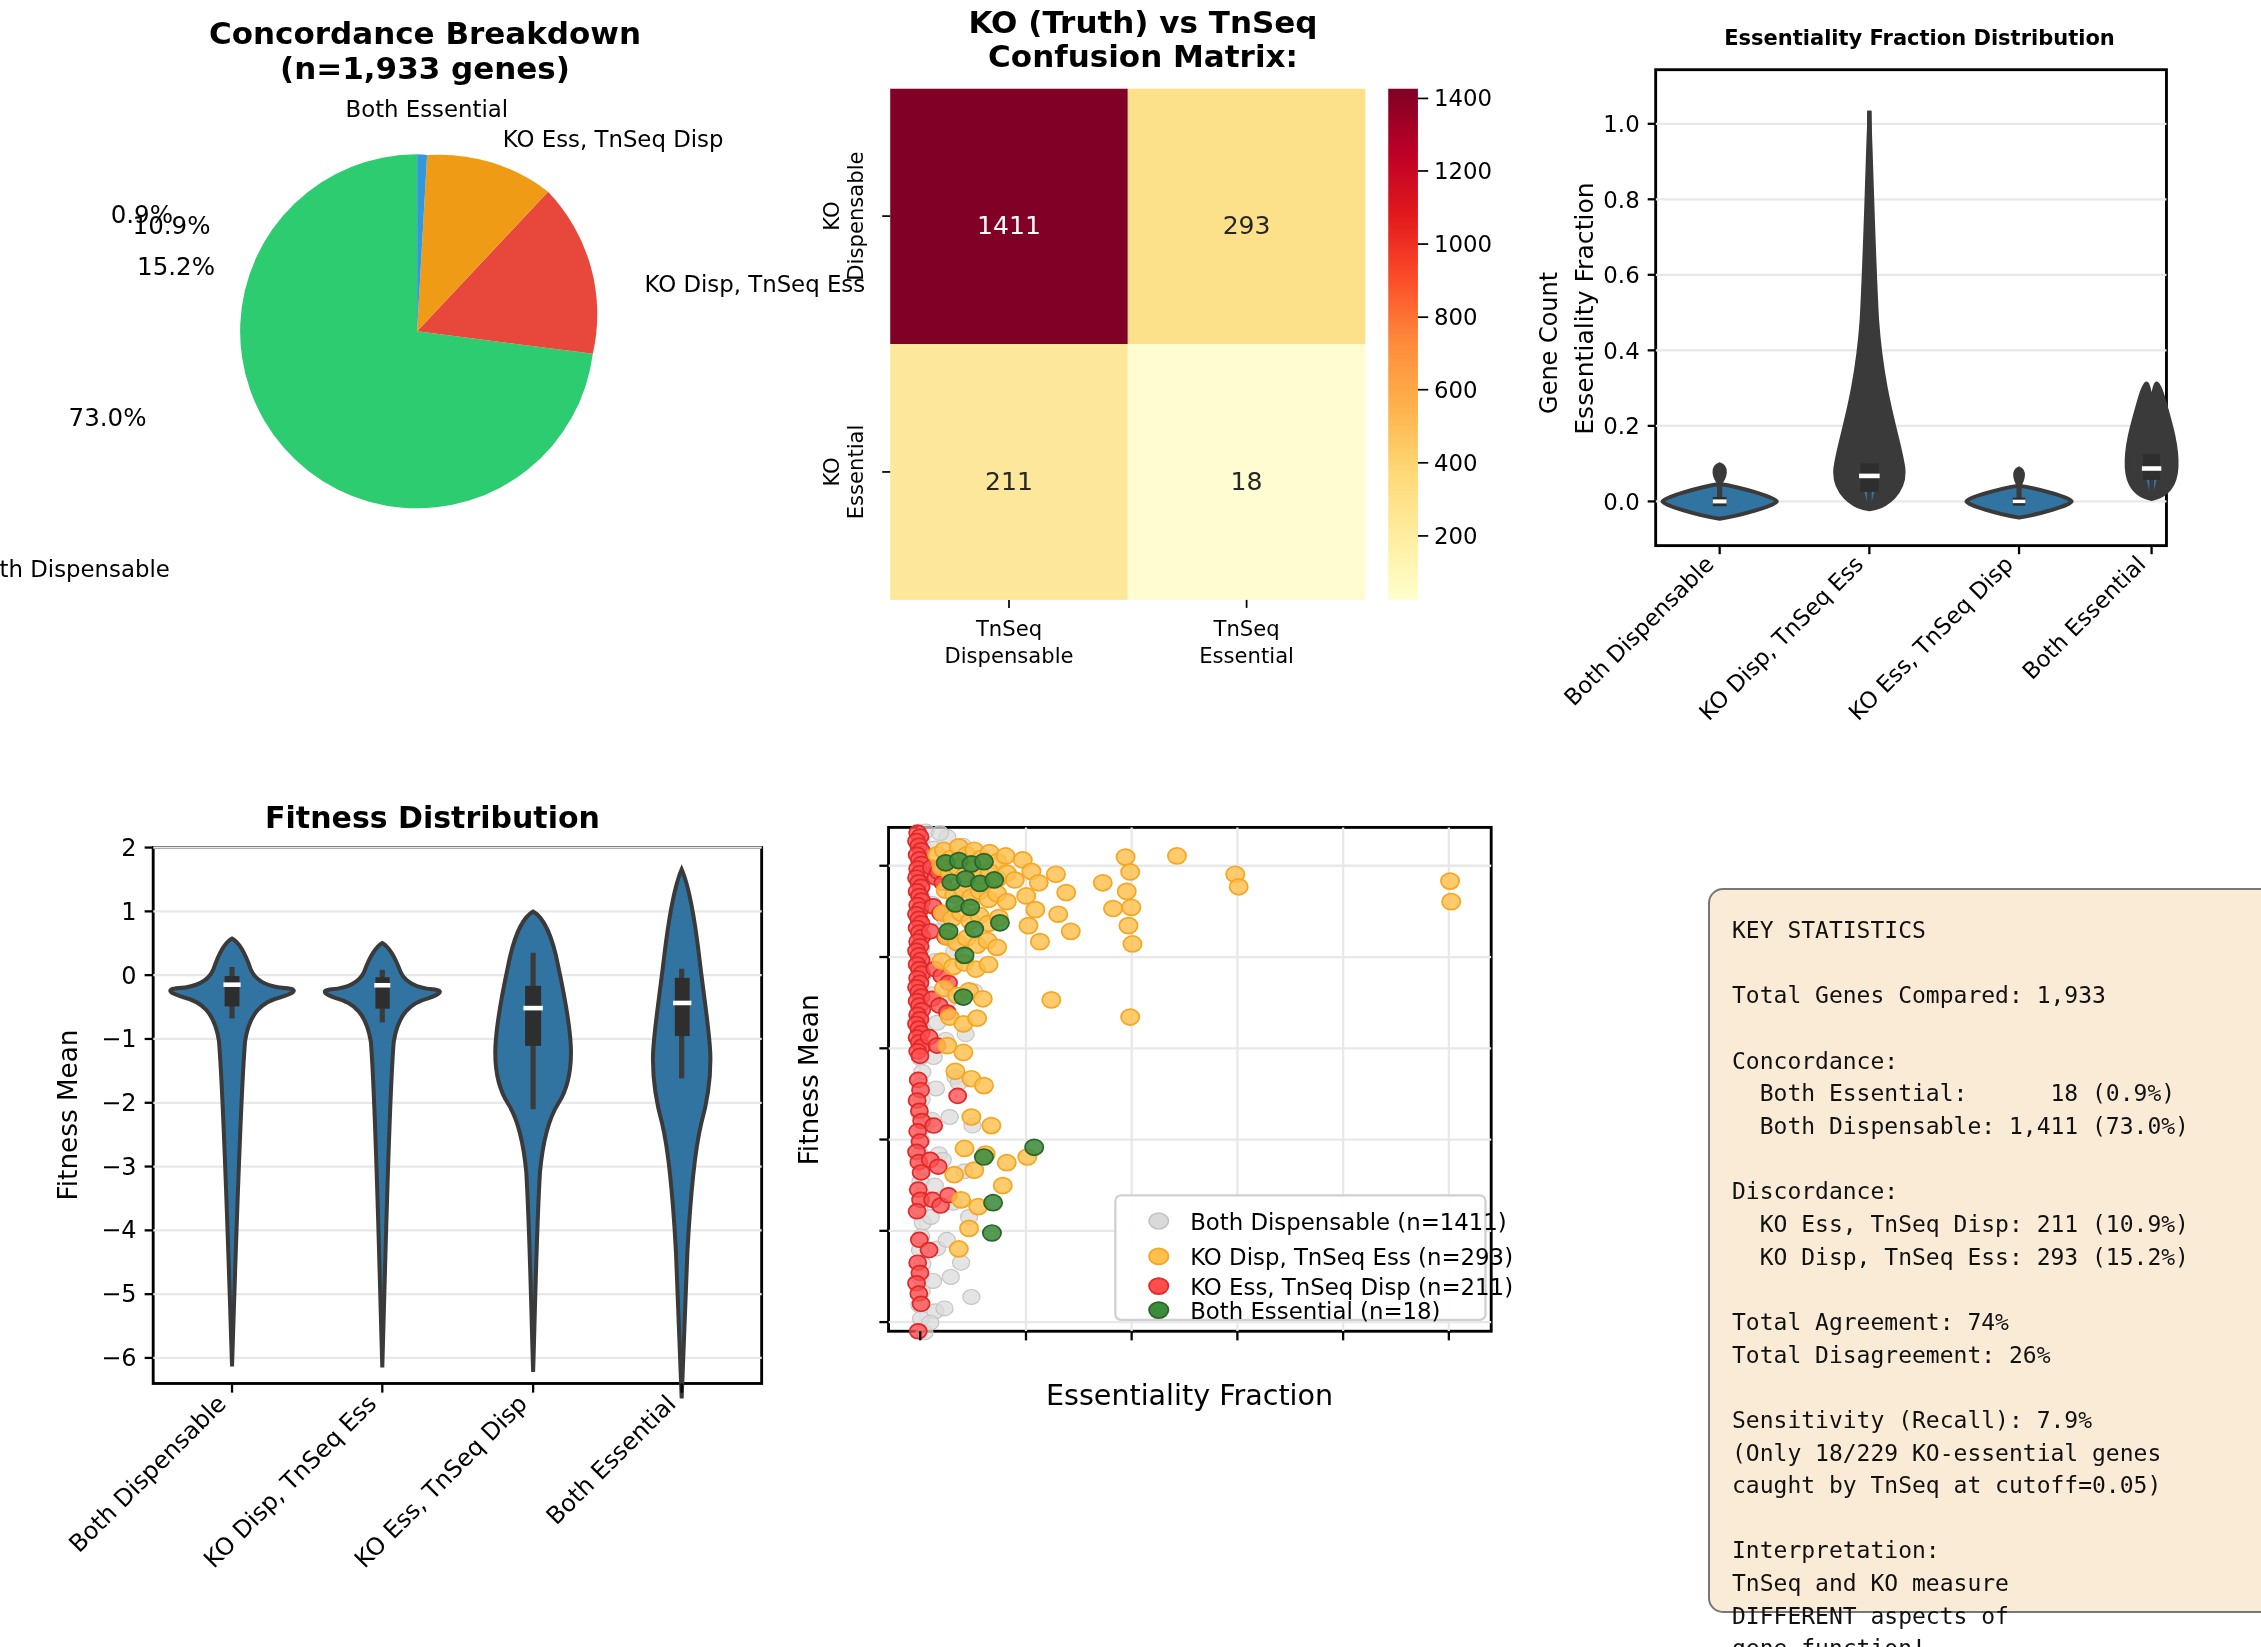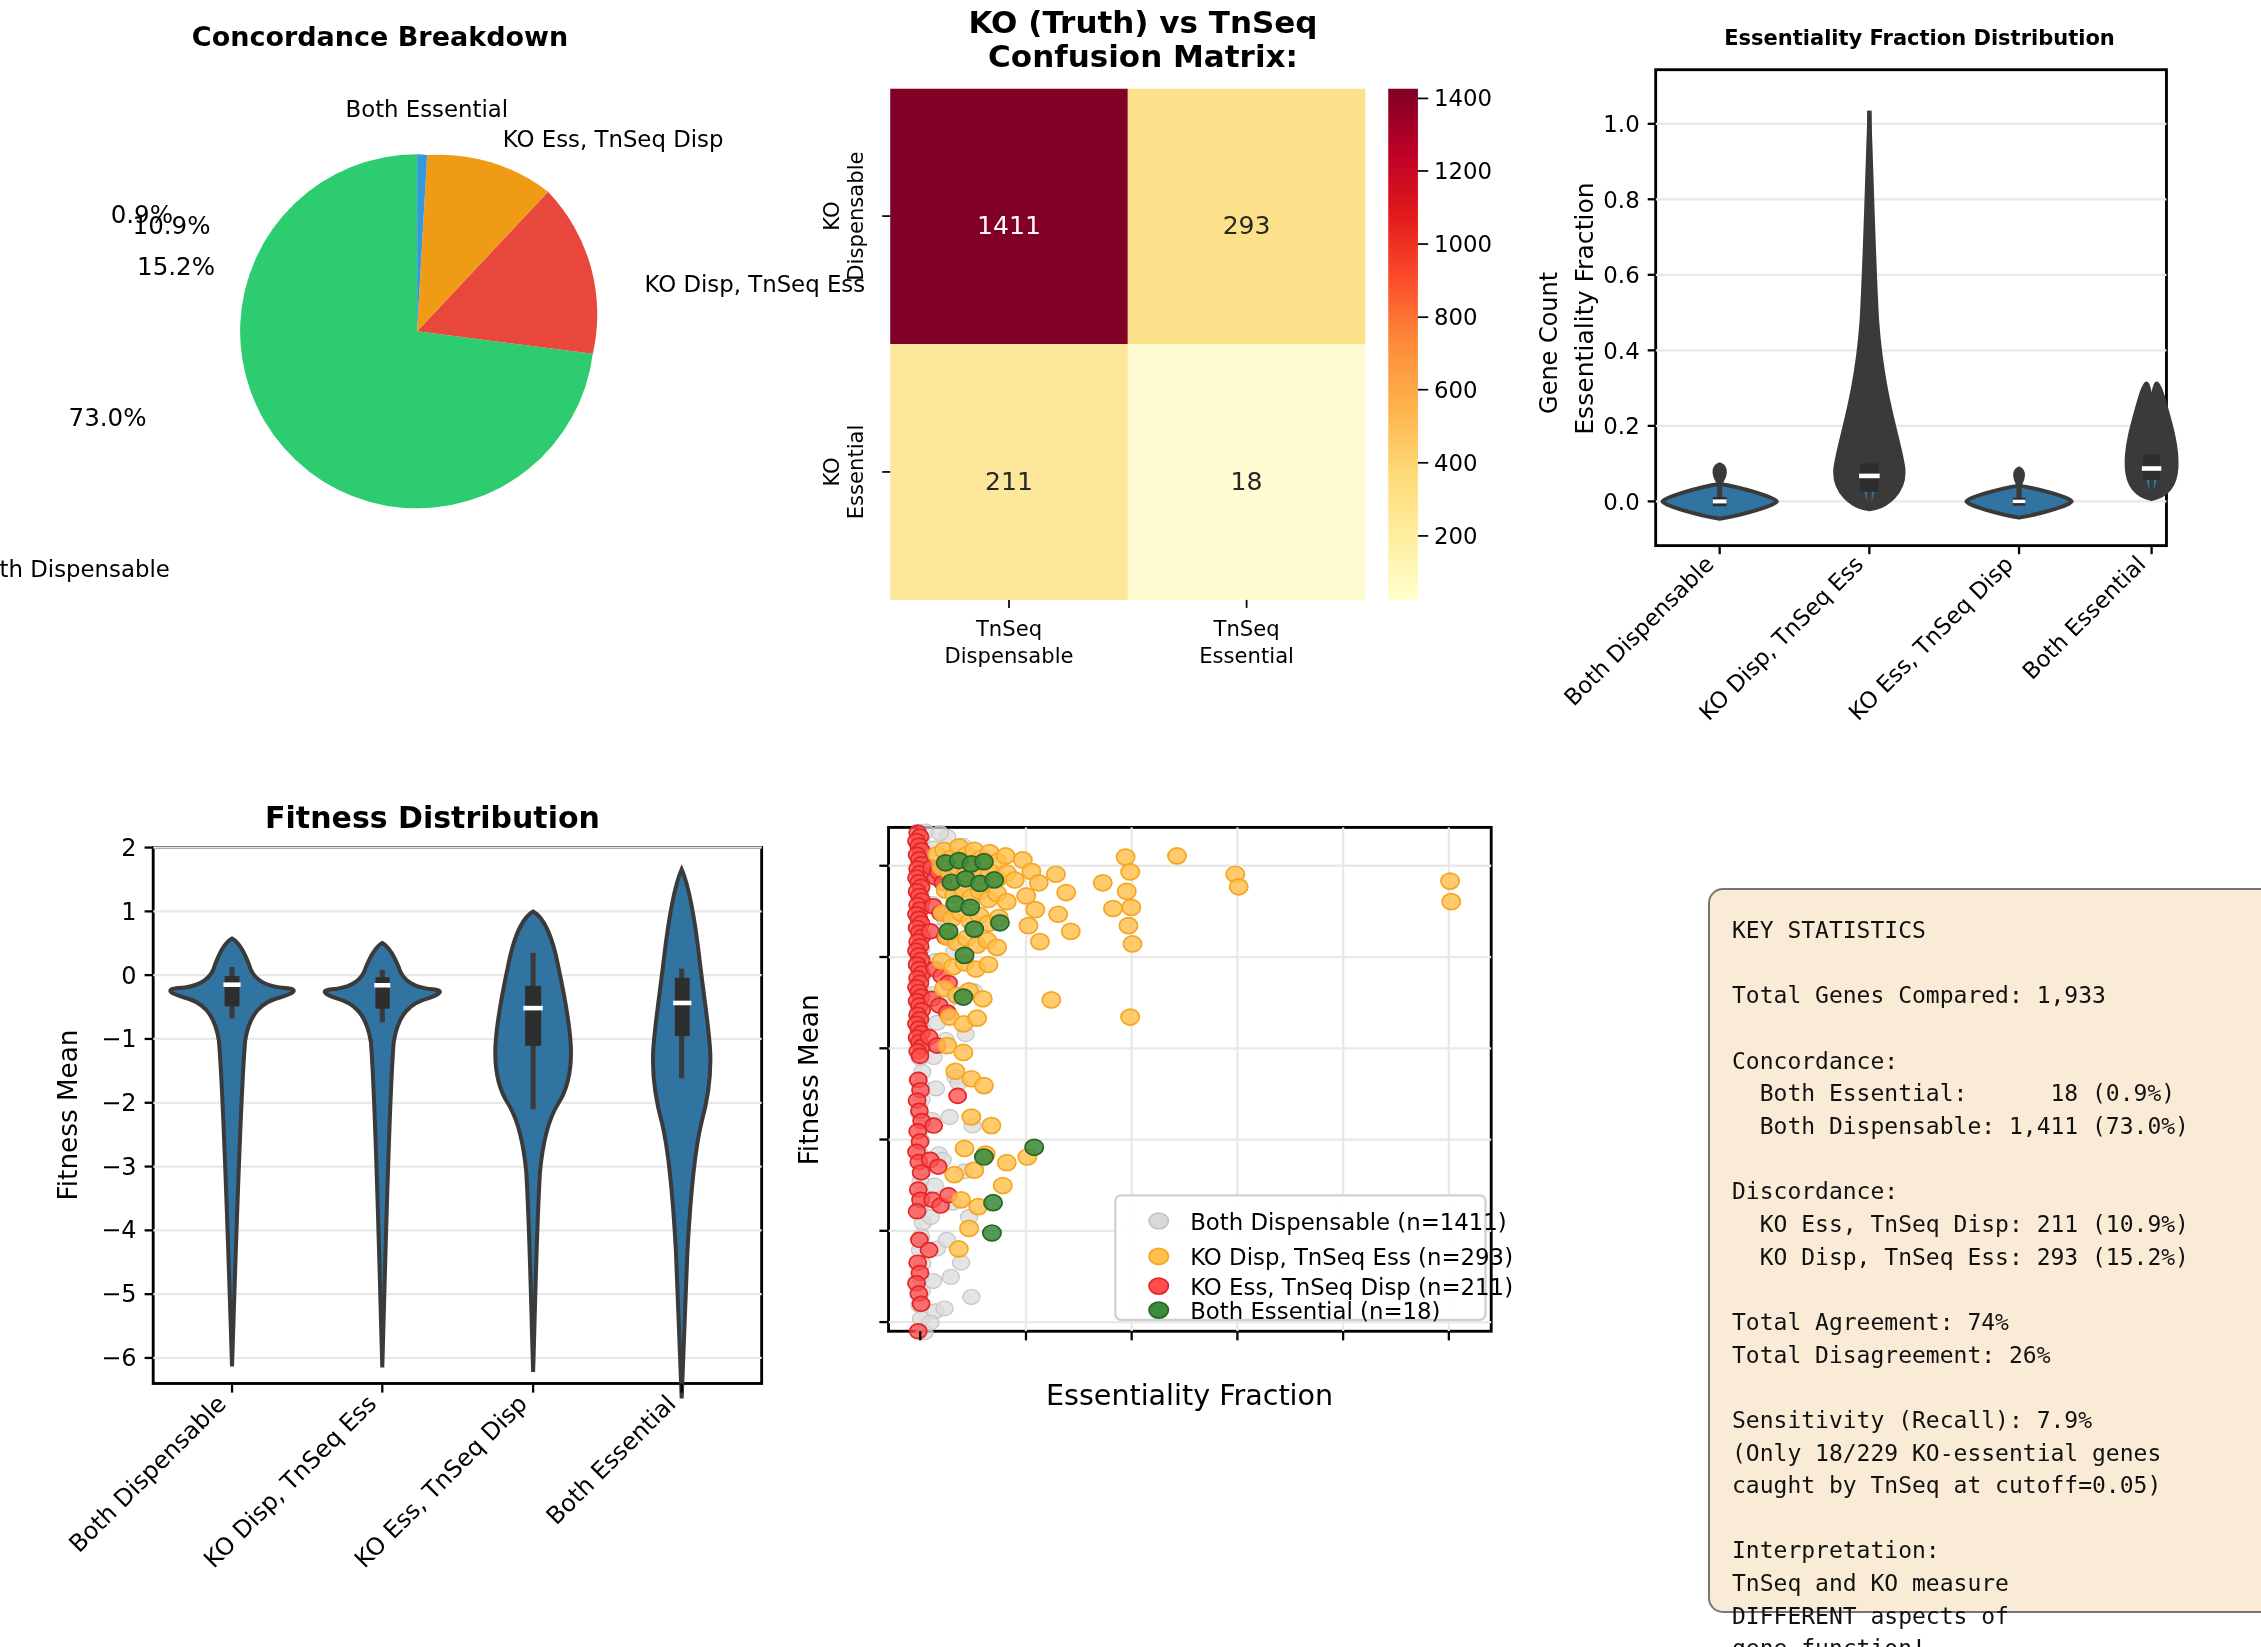--- a/index.html
+++ b/index.html
@@ -14,22 +14,23 @@
     font-family:"DejaVu Sans Mono",monospace;white-space:pre;
     font-size:23px;line-height:1.42;color:#111;
   }
 </style>
 </head>
 <body>
 
 <div class="fig">
 
   <div class="panel" style="left:0px;top:0px;width:760px;height:674px;">
-    <div class="ttl" style="position:absolute;left:0;top:22px;width:760px;font-size:27px;">
+    <div class="ttl" style="position:absolute;left:0;top:16px;width:760px;font-size:31px;padding-left:45px;">
       <div>Concordance Breakdown</div>
+      <div>(n=1,933 genes)</div>
     </div>
     <svg style="position:absolute;left:0;top:0;" width="760" height="674" viewBox="0 0 1330 1180">
 
       <path d="M 730 580 L 730 270 A 310 310 0 1 0 1037.6 619.3 Z" fill="#2ecc71"></path>
 
       <path d="M 730 580 L 1037.6 619.3 A 310 310 0 0 0 959.2 335.7 Z" fill="#e8483c"></path>
 
       <path d="M 730 580 L 959.2 335.7 A 310 310 0 0 0 747.5 271.5 Z" fill="#f09b16"></path>
 
       <path d="M 730 580 L 747.5 271.5 A 310 310 0 0 0 730 270 Z" fill="#3498db"></path>

